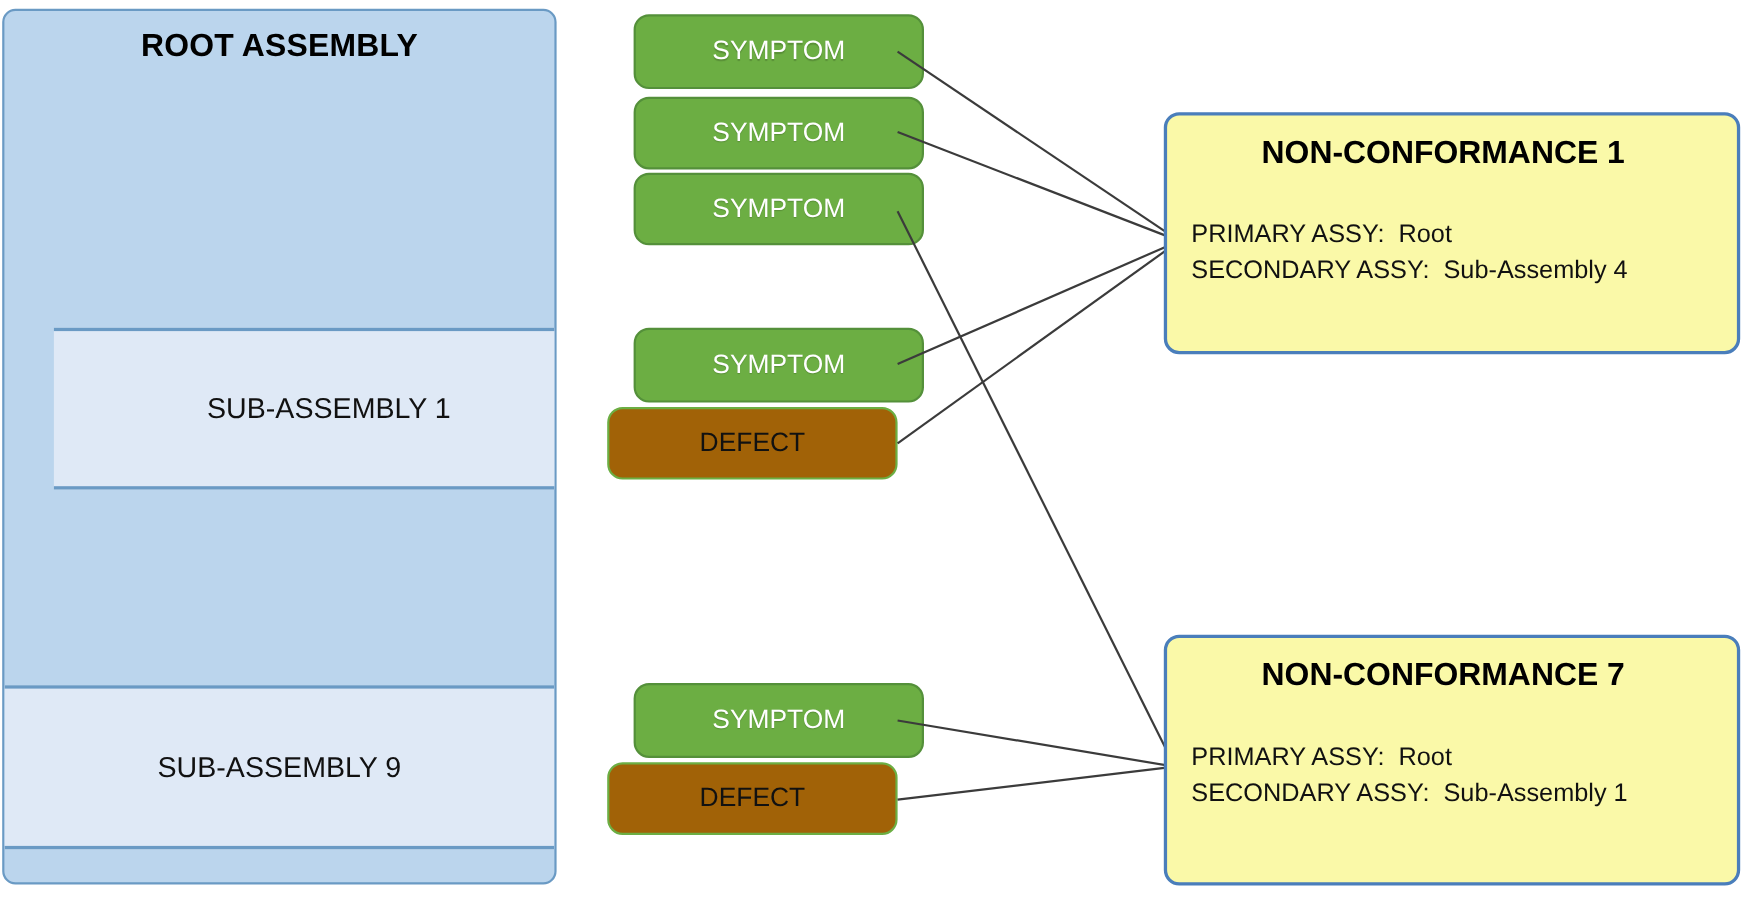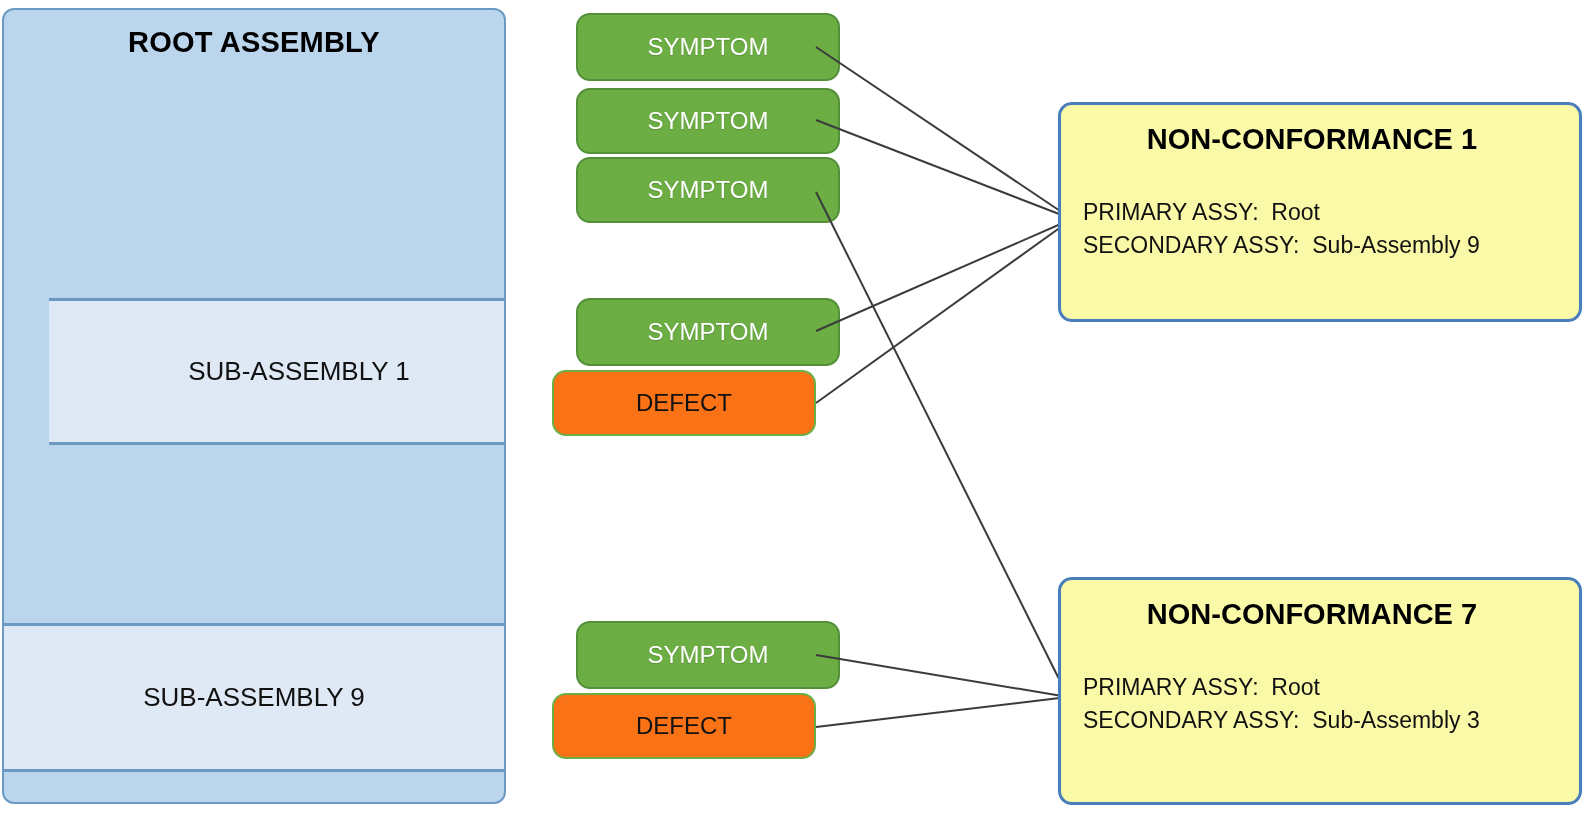--- a/index.html
+++ b/index.html
@@ -72,21 +72,21 @@
     width: 264px;
   }
   .node.symptom {
     background: #6cae43;
     border: 2px solid #54903a;
     color: #ffffff;
     text-shadow: 0 1px 1px rgba(0,0,0,0.18);
     margin-left: 24px;
   }
   .node.defect {
-    background: #f97316;
+    background: #a16207;
     border: 2px solid #6cae43;
     color: #111111;
   }
 
   #symptom-1 { top: 13px;  height: 68px; }
   #symptom-2 { top: 88px;  height: 66px; }
   #symptom-3 { top: 157px; height: 66px; }
   #symptom-4 { top: 298px; height: 68px; }
   #defect-1  { top: 370px; height: 66px; }
   #symptom-5 { top: 621px; height: 68px; }
@@ -179,22 +179,22 @@
       <line x1="816" y1="331" x2="1072" y2="219" stroke="#3b3b3b" stroke-width="2"></line>
       <line x1="816" y1="403" x2="1072" y2="219" stroke="#3b3b3b" stroke-width="2"></line>
       <line x1="816" y1="192" x2="1068" y2="697" stroke="#3b3b3b" stroke-width="2"></line>
       <line x1="816" y1="655" x2="1068" y2="697" stroke="#3b3b3b" stroke-width="2"></line>
       <line x1="816" y1="727" x2="1068" y2="697" stroke="#3b3b3b" stroke-width="2"></line>
     </svg>
 
   <div class="nc-card" id="nc-card-1">
     <div class="nc-title">NON-CONFORMANCE 1</div>
     <div class="nc-line">PRIMARY ASSY:  Root</div>
-    <div class="nc-line">SECONDARY ASSY:  Sub-Assembly 9</div>
+    <div class="nc-line">SECONDARY ASSY:  Sub-Assembly 4</div>
   </div>
 
   <div class="nc-card" id="nc-card-2">
     <div class="nc-title">NON-CONFORMANCE 7</div>
     <div class="nc-line">PRIMARY ASSY:  Root</div>
-    <div class="nc-line">SECONDARY ASSY:  Sub-Assembly 3</div>
+    <div class="nc-line">SECONDARY ASSY:  Sub-Assembly 1</div>
   </div>
 
 </div>
 
 </body></html>

